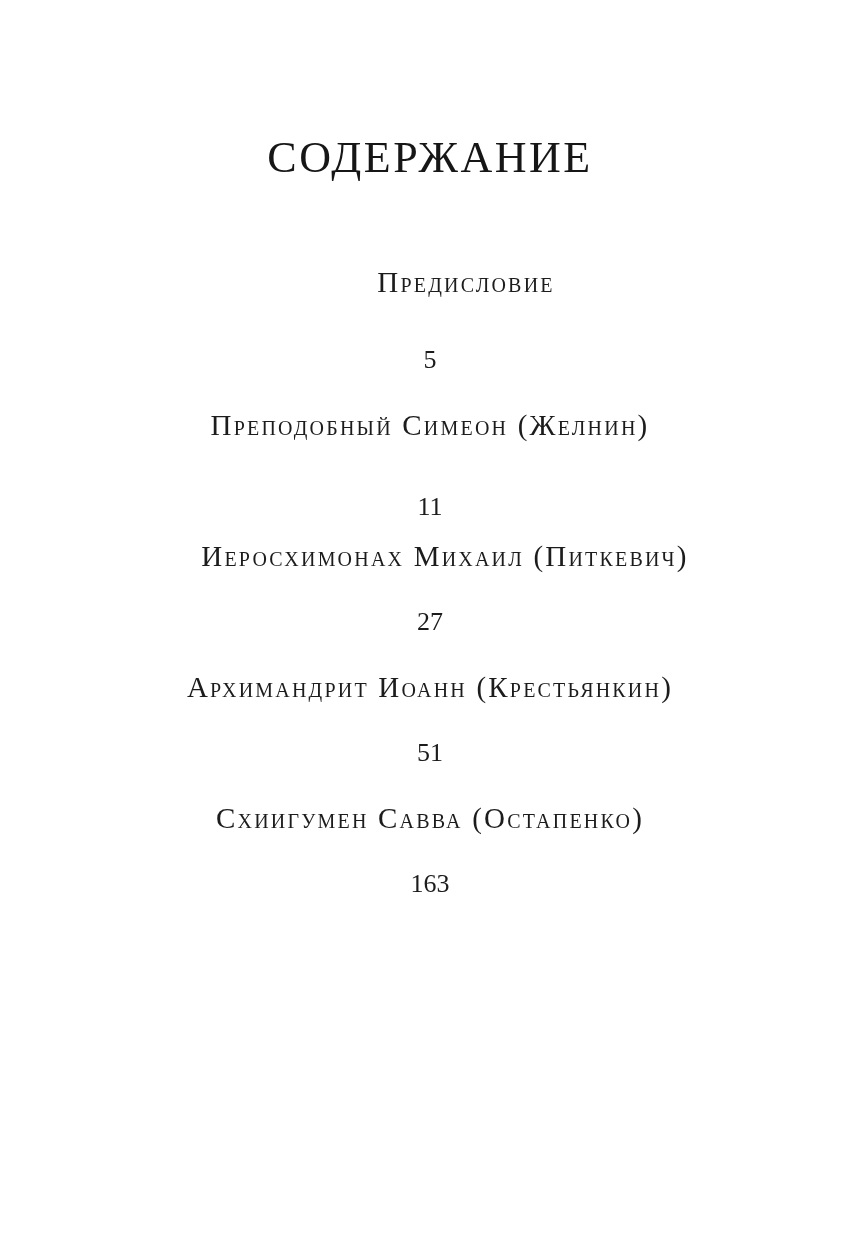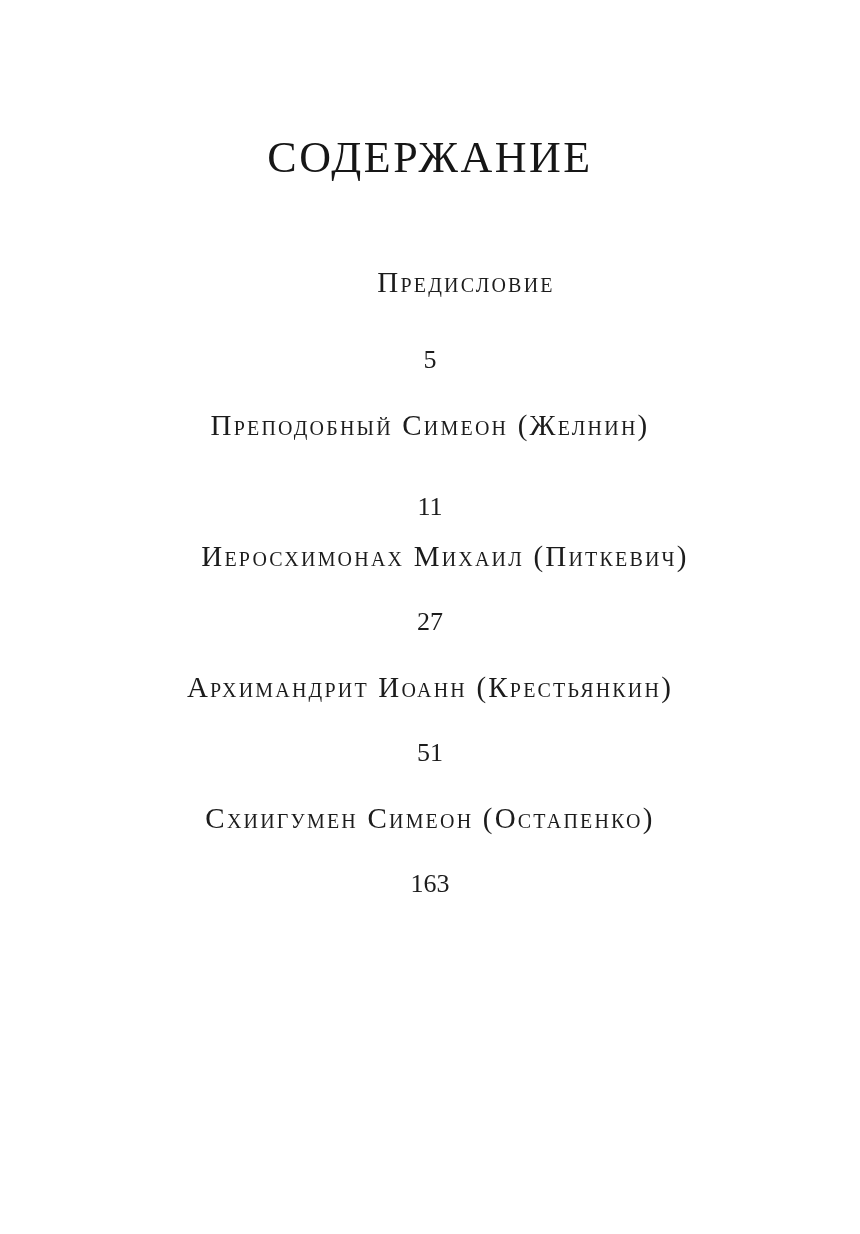--- a/index.html
+++ b/index.html
@@ -73,16 +73,16 @@
 
     <div class="entry-title" style="top:407px;">Преподобный Симеон (Желнин)</div>
     <div class="entry-page" style="top:474px;margin-top:16px;">11</div>
 
     <div class="entry-title" style="top:538px;padding-left:15px;">Иеросхимонах Михаил (Питкевич)</div>
     <div class="entry-page" style="top:605px;text-align:center;">27</div>
 
     <div class="entry-title" style="top:669px;">Архимандрит Иоанн (Крестьянкин)</div>
     <div class="entry-page" style="top:736px;">51</div>
 
-    <div class="entry-title" style="top:800px;">Схиигумен Симеон (Остапенко)</div>
+    <div class="entry-title" style="top:800px;">Схиигумен Савва (Остапенко)</div>
     <div class="entry-page" style="top:867px;">163</div>
   </div>
 </div>
 
 </body></html>

